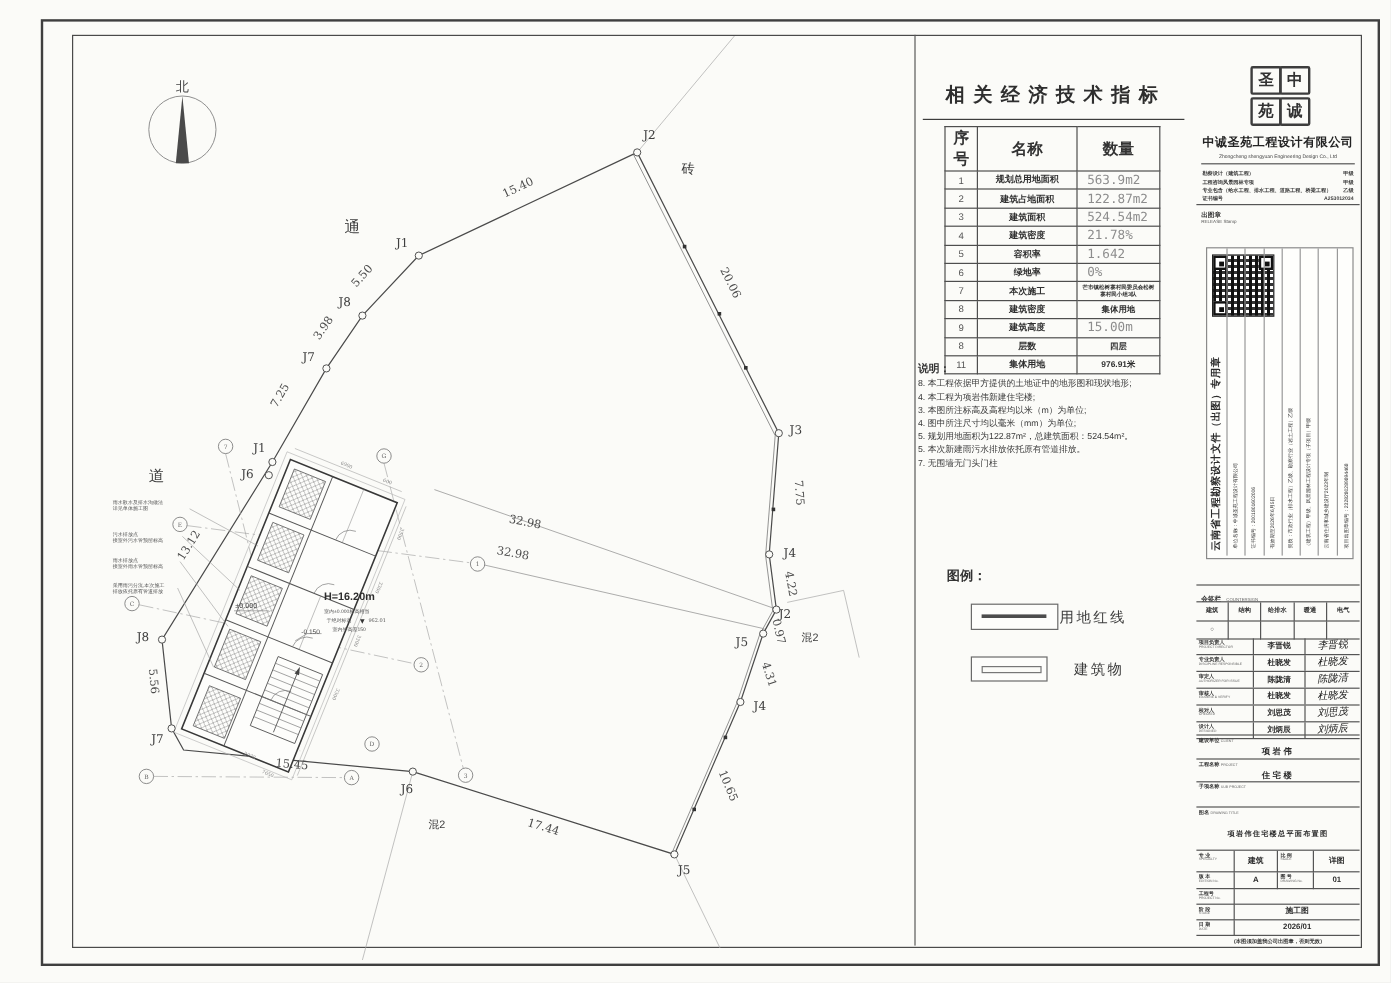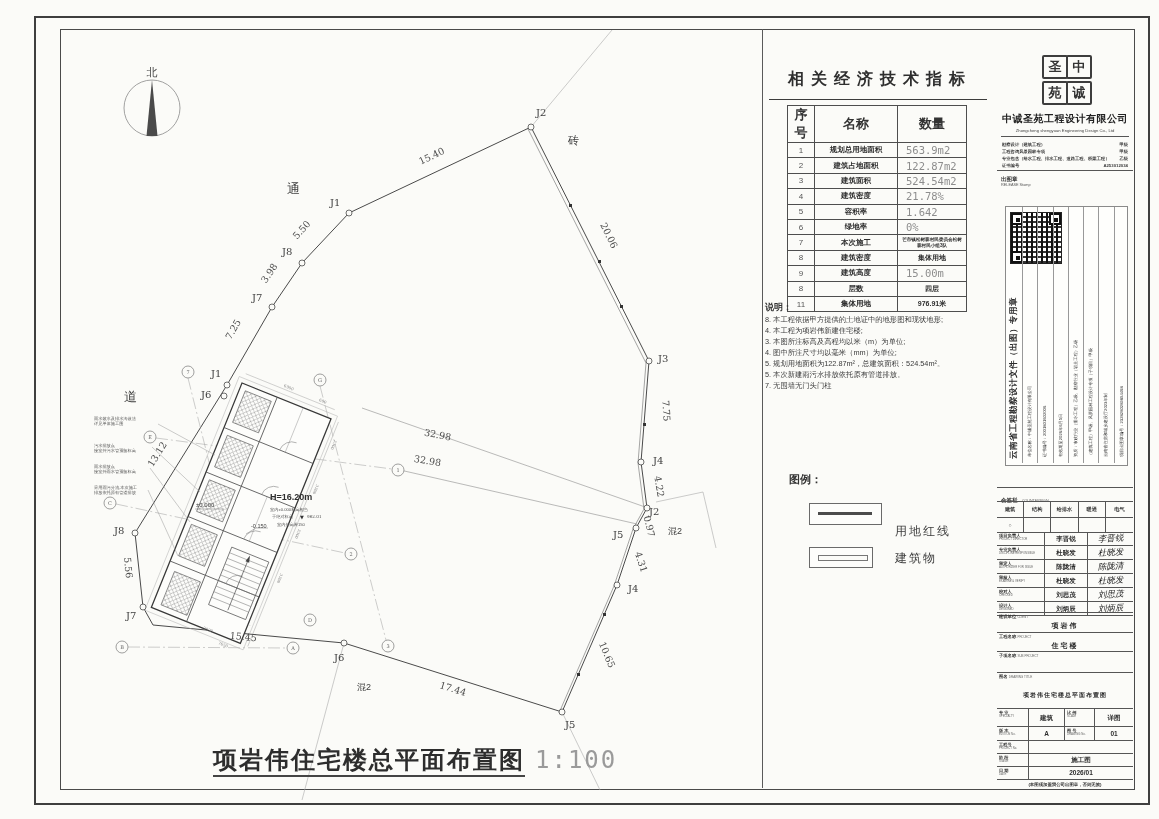--- a/index.html
+++ b/index.html
@@ -259,23 +259,20 @@
       <text x="300" y="519" font-size="5" fill="#333">▼</text>
       <text class="ldr" x="307" y="518">962.01</text>
       <text class="ldr cn" x="277" y="526">室内外高差150</text>
       <text class="cn" x="196" y="507" font-size="6" fill="#444">±0.000</text>
       <line x1="195" y1="509" x2="224" y2="509" stroke="#777" stroke-width="0.5"></line>
       <text class="cn" x="251" y="528" font-size="5.5" fill="#444">-0.150</text>
       <path d="M246,534 L256,528 L268,528" fill="none" stroke="#777" stroke-width="0.5"></path>
     </g>
   </svg>
 
-  <div class="plan-title">
-    <span class="t">项岩伟住宅楼总平面布置图</span><span class="s">1:100</span>
-  </div>
 
   <div class="icol">
     <div class="ind-title">相关经济技术指标</div>
     <div class="ind-rule"></div>
     <table class="ind">
       <tbody>
           <tr>
         <td class="h" style="width:22px">序号</td>
         <td class="h" style="width:78px">名称</td>
         <td class="h" style="width:64px">数量</td>
@@ -346,21 +343,21 @@
       <div class="ni">4. 图中所注尺寸均以毫米（mm）为单位;</div>
       <div class="ni">5. 规划用地面积为122.87m²，总建筑面积：524.54m²。</div>
       <div class="ni">5. 本次新建雨污水排放依托原有管道排放。</div>
       <div class="ni">7. 无围墙无门头门柱</div>
     </div>
 
     <div class="legend-title">图例：</div>
     <div class="leg-box" style="left:46px;top:474px;width:71px;height:20px;">
       <div class="leg-line-solid"></div>
     </div>
-    <div class="leg-label" style="left:132px;top:477px;margin-top:17px;">用地红线</div>
+    <div class="leg-label" style="left:120px;top:477px;">用地红线</div>
     <div class="leg-box" style="left:46px;top:518px;width:62px;height:19px;">
       <div class="leg-line-hollow"></div>
     </div>
     <div class="leg-label" style="left:132px;top:521px;">建筑物</div>
   </div>
 
   <div class="tblock">
 
     <div class="tb-abs" style="top:0;height:141px;text-align:center;">
       <div style="margin-top:26px;">

